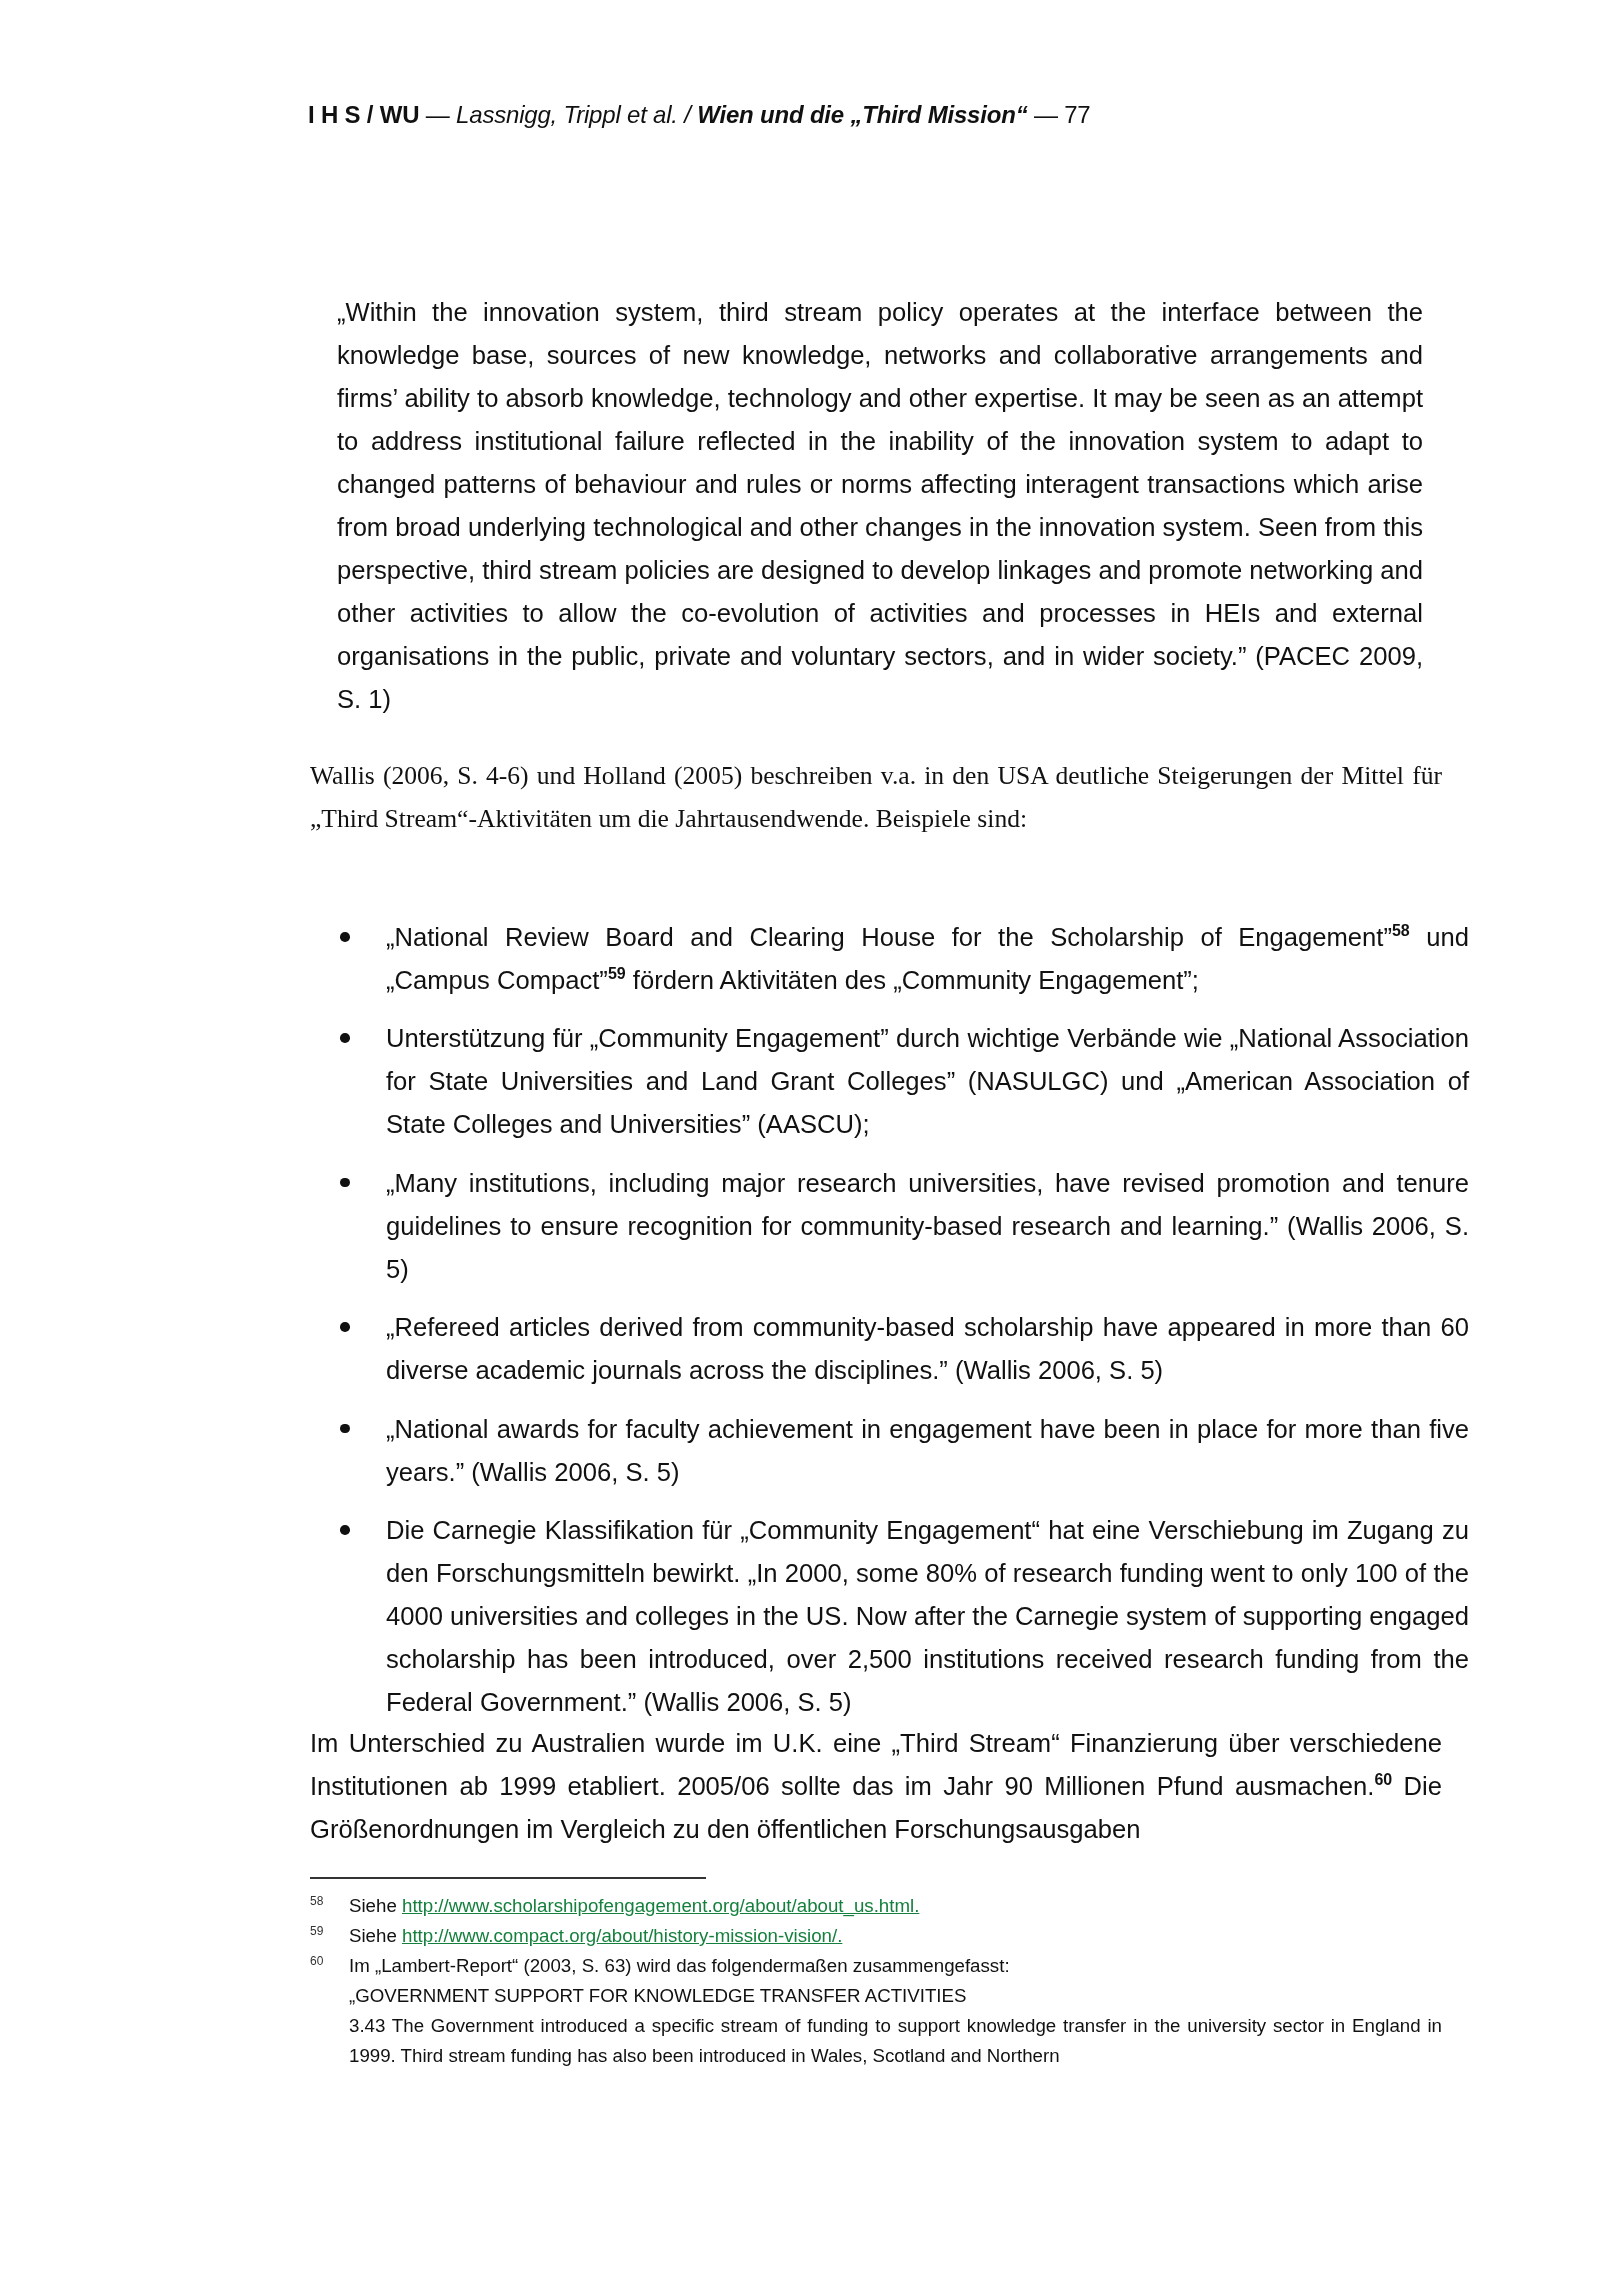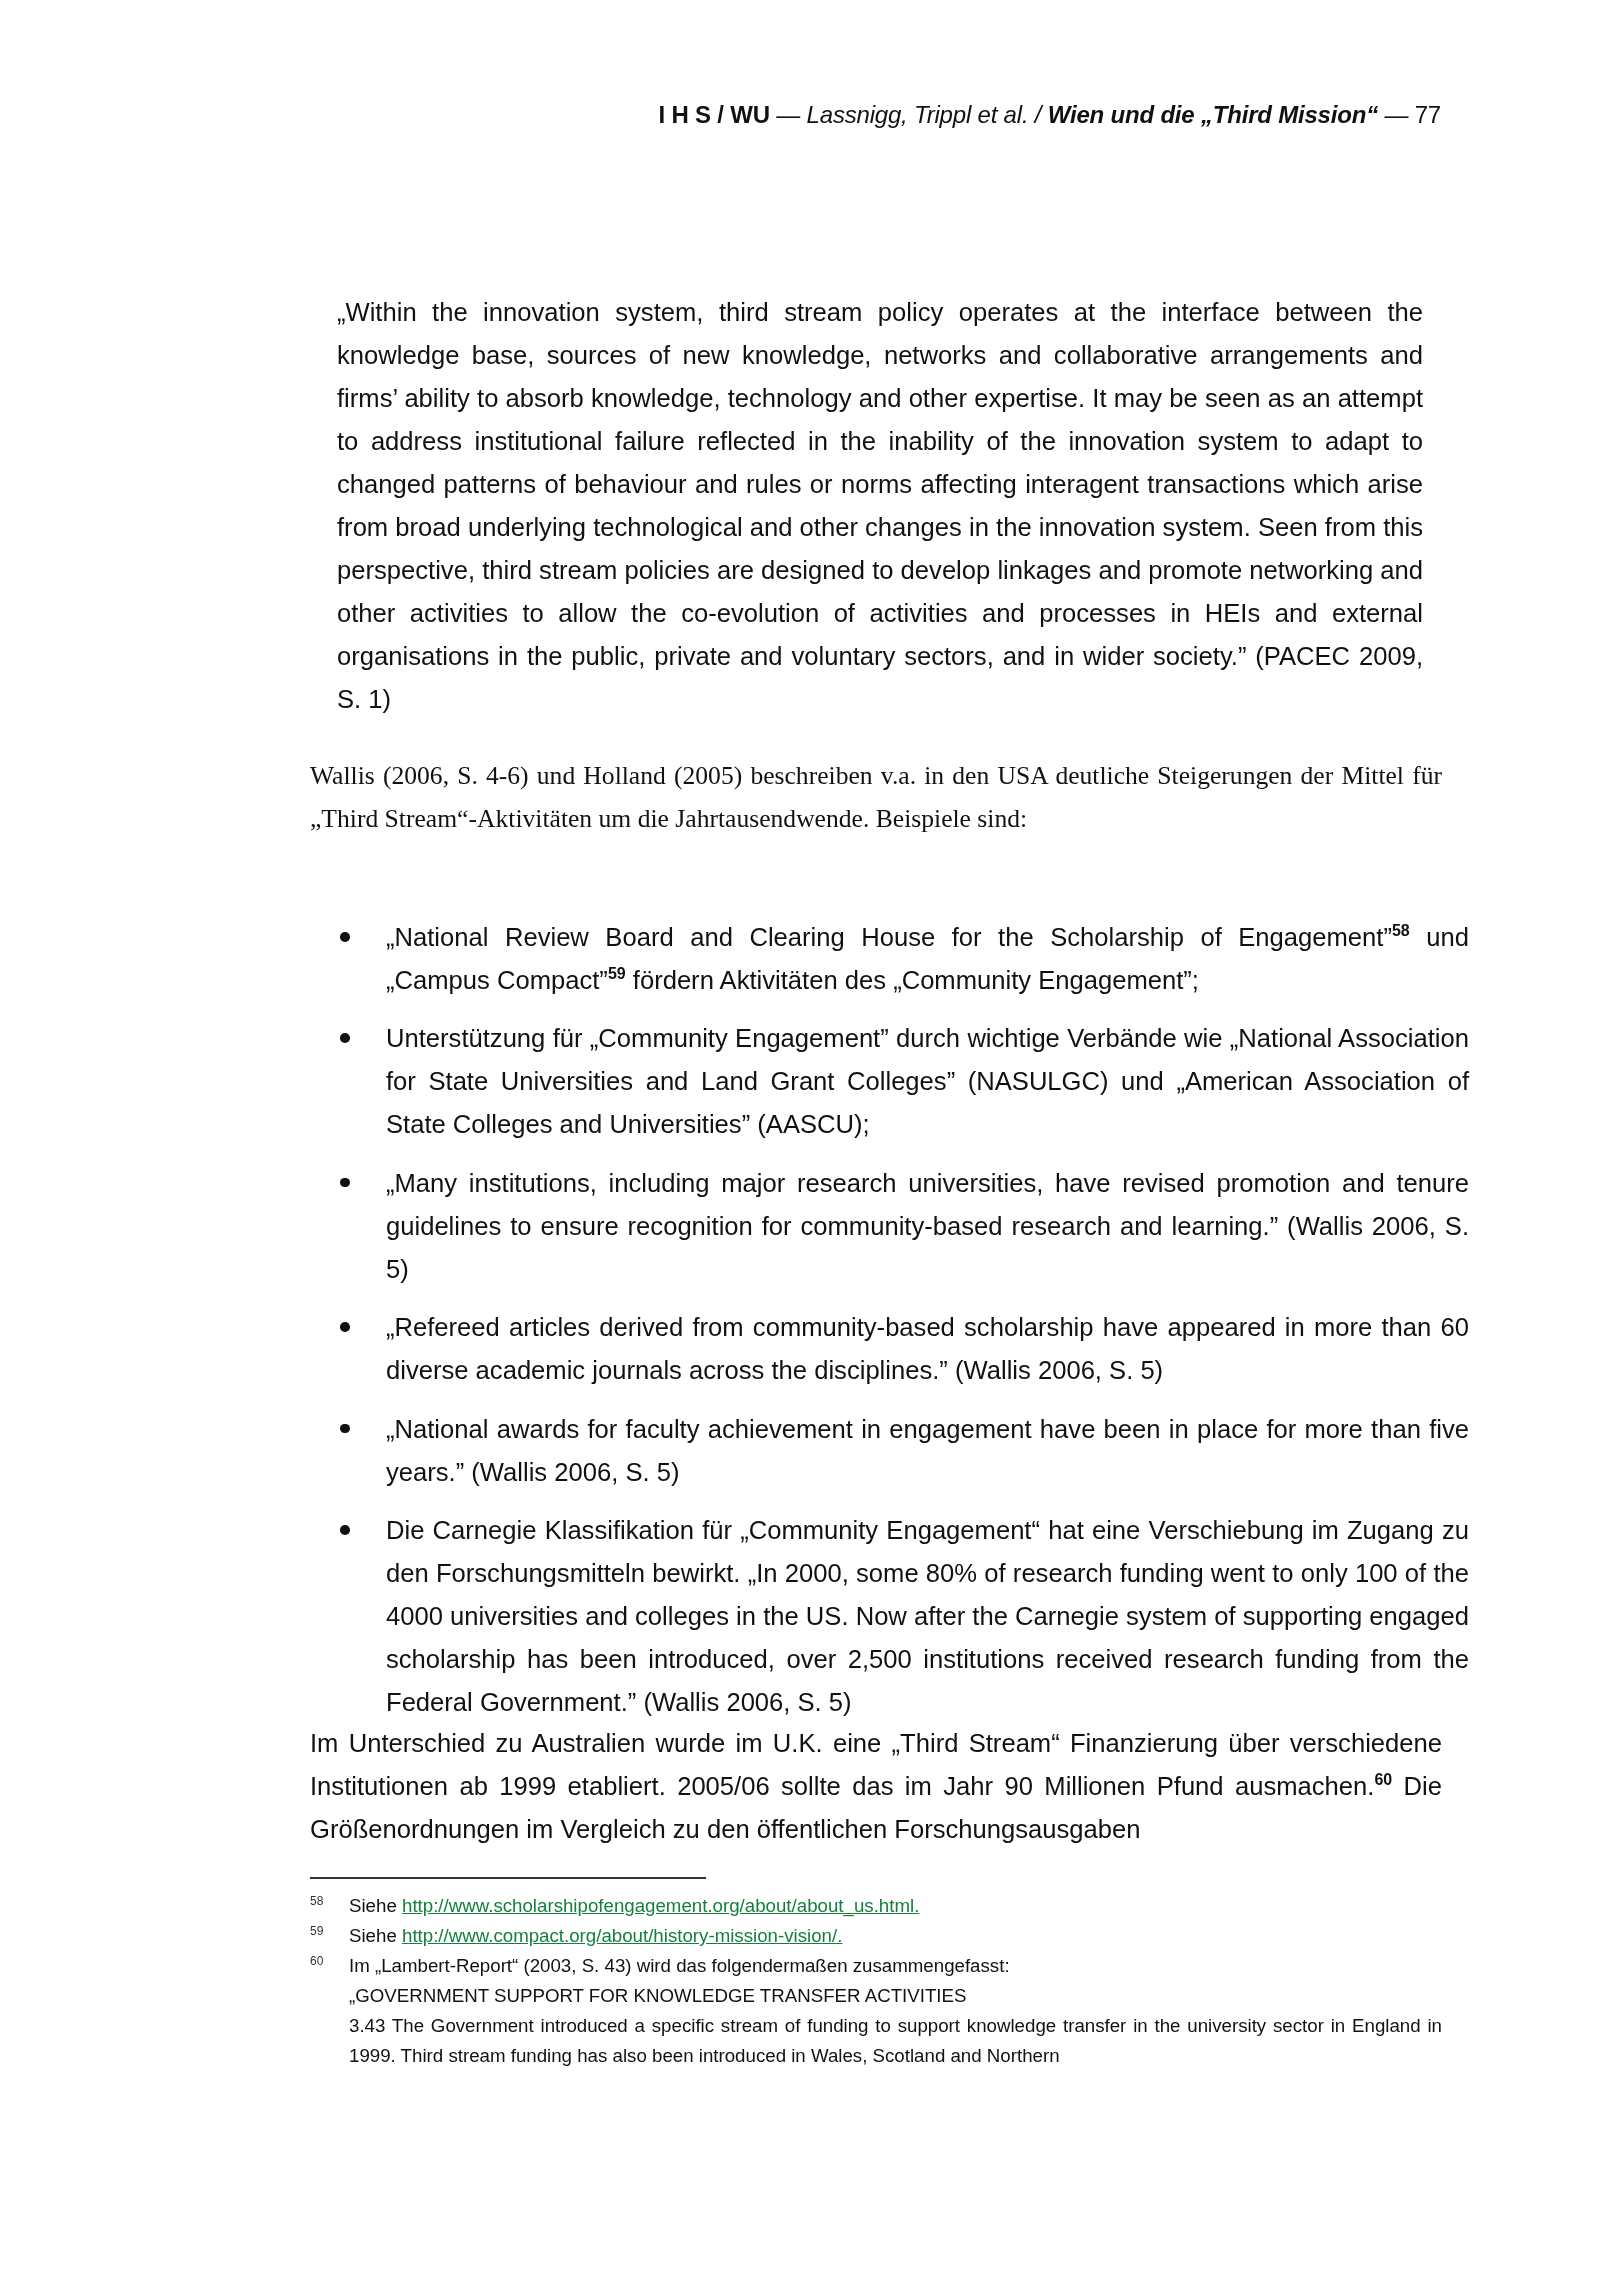--- a/index.html
+++ b/index.html
@@ -2,21 +2,21 @@
 <html style="font-size:13px"><head>
 <meta charset="utf-8">
 <style>
   html, body { margin: 0; padding: 0; background: #ffffff; }
   body {
     width: 1623px; height: 2295px; position: relative; overflow: hidden;
     font-family: "Liberation Sans", sans-serif; color: #111111;
   }
   .header {
     position: absolute; top: 101px; left: 308px; width: 1133px;
-    text-align: right; font-size: 24px; letter-spacing: -0.2px;
+    text-align: left; font-size: 24px; letter-spacing: -0.2px;
   }
   .header .b { font-weight: bold; }
   .header .i { font-style: italic; }
   .header .bi { font-weight: bold; font-style: italic; }
 
   .text { font-size: 25.6px; line-height: 43px; text-align: justify; }
   .quote { position: absolute; top: 291px; left: 337px; width: 1086px; }
   .para1 { position: absolute; top: 754px; left: 310px; width: 1132px; font-family: Liberation Serif, serif; }
 
   .bullets { position: absolute; top: 899px; left: 320px; width: 1132px; margin: 17px; padding: 0; list-style: none; }
@@ -83,18 +83,18 @@
   <div class="fn">
     <span class="fn-num">58</span>
     <span>Siehe </span><a>http://www.scholarshipofengagement.org/about/about_us.html.</a>
   </div>
   <div class="fn">
     <span class="fn-num">59</span>
     <span>Siehe </span><a>http://www.compact.org/about/history-mission-vision/.</a>
   </div>
   <div class="fn">
     <span class="fn-num">60</span>
-    <div>Im „Lambert-Report“ (2003, S. 43) wird das folgendermaßen zusammengefasst:</div>
+    <div>Im „Lambert-Report“ (2003, S. 63) wird das folgendermaßen zusammengefasst:</div>
     <div>„GOVERNMENT SUPPORT FOR KNOWLEDGE TRANSFER ACTIVITIES</div>
     <div>3.43 The Government introduced a specific stream of funding to support knowledge transfer in the university sector in England in 1999. Third stream funding has also been introduced in Wales, Scotland and Northern</div>
   </div>
 </div>
 
 
 </body></html>

